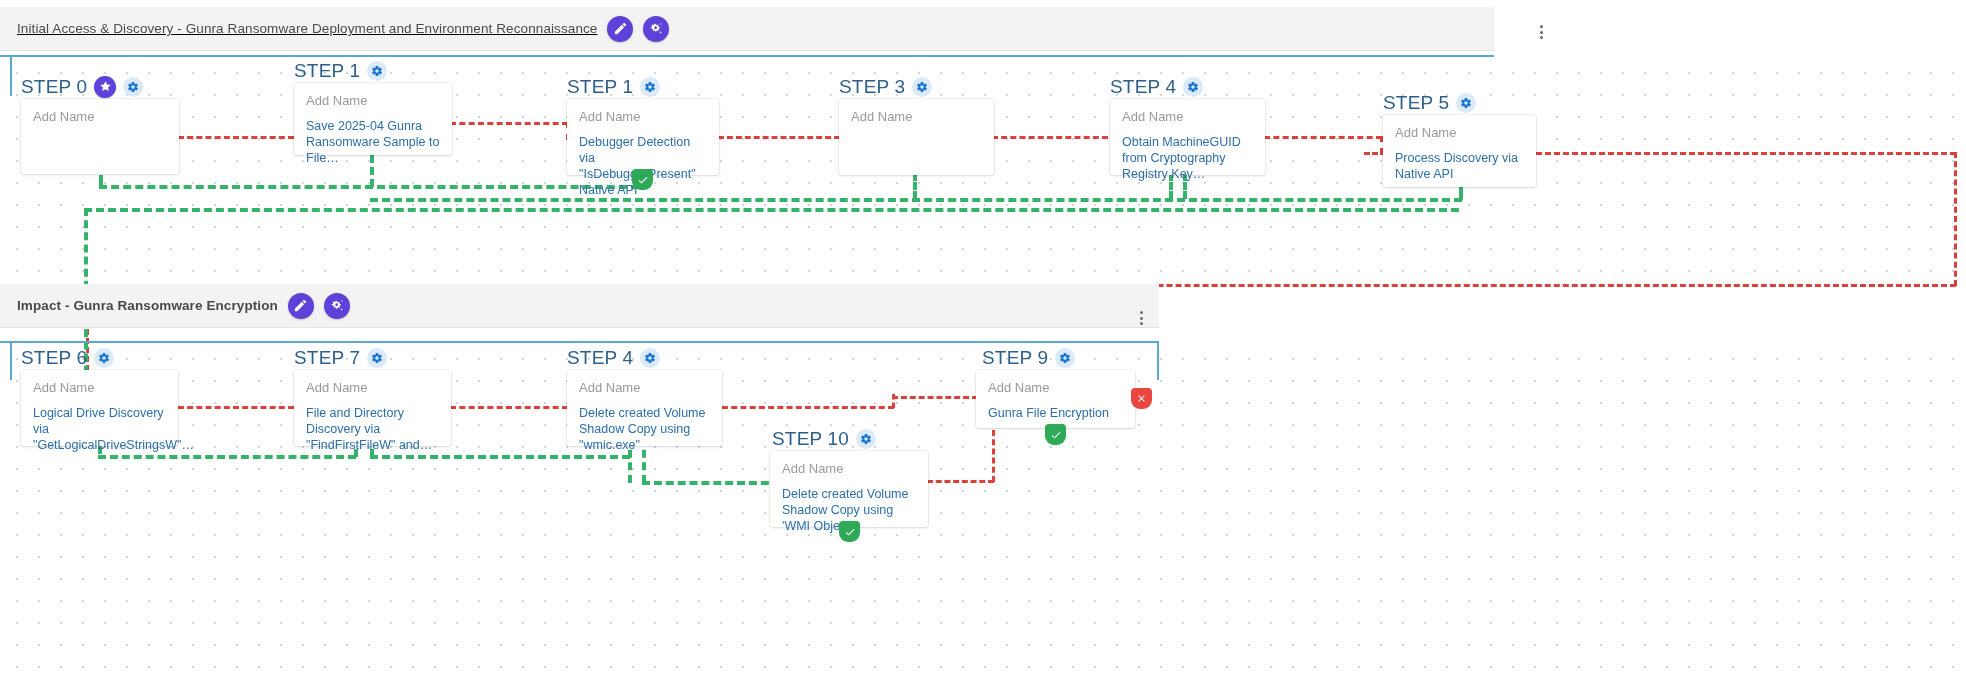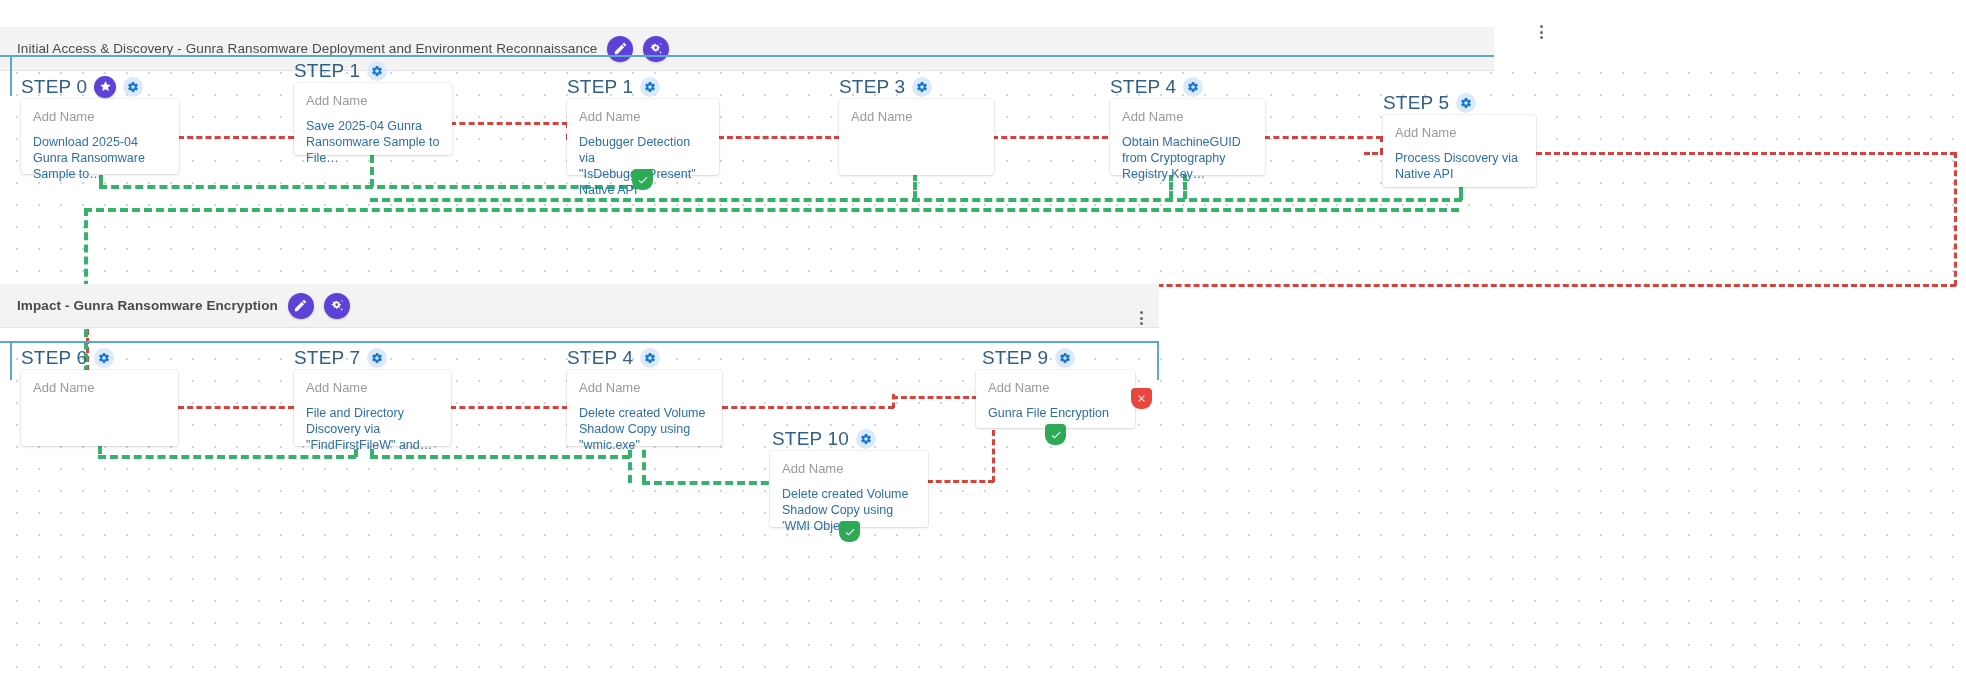--- a/index.html
+++ b/index.html
@@ -149,21 +149,21 @@
     width: 0;
   }
 </style>
 </head>
 <body>
 
 <div id="root">
 
   <div class="canvas-grid" style="left:0;top:56px;width:1966px;height:236px;"></div>
 
-  <div class="section-header" style="width:1494px;top:27px;">
+  <div class="section-header" style="width:1494px;top:7px;text-decoration:underline;">
     <span class="section-title">Initial Access &amp; Discovery - Gunra Ransomware Deployment and Environment Reconnaissance</span>
     <span class="hdr-btn">
       <svg width="15" height="15" viewBox="0 0 24 24" fill="#fff">
           <path d="M3 17.25V21h3.75L17.81 9.94l-3.75-3.75L3 17.25zM20.71 7.04a1 1 0 000-1.41l-2.34-2.34a1 1 0 00-1.41 0l-1.83 1.83 3.75 3.75 1.83-1.83z"></path>
         </svg>
     </span>
     <span class="hdr-btn">
       <svg width="16" height="16" viewBox="0 0 24 24" fill="#fff">
           <path d="M11 4a1 1 0 011 1v.6a5.3 5.3 0 011.6.67l.43-.43a1 1 0 111.41 1.41l-.43.43A5.3 5.3 0 0116.4 9h.6a1 1 0 110 2h-.6a5.3 5.3 0 01-.67 1.6l.43.43a1 1 0 01-1.41 1.41l-.43-.43a5.3 5.3 0 01-1.6.67v.6a1 1 0 11-2 0v-.6a5.3 5.3 0 01-1.6-.67l-.43.43a1 1 0 01-1.41-1.41l.43-.43A5.3 5.3 0 015.6 11H5a1 1 0 110-2h.6a5.3 5.3 0 01.67-1.6l-.43-.43a1 1 0 011.41-1.41l.43.43A5.3 5.3 0 019.4 5.6V5a1 1 0 011-1h.6zm.5 4a2 2 0 100 4 2 2 0 000-4z"></path>
           <path d="M19 15l.55 1.45L21 17l-1.45.55L19 19l-.55-1.45L17 17l1.45-.55L19 15zM19.5 3l.4 1.1 1.1.4-1.1.4-.4 1.1-.4-1.1-1.1-.4 1.1-.4.4-1.1z"></path>
@@ -214,21 +214,20 @@
           </svg>
       </span>
       <span class="badge-gear">
         <svg width="12" height="12" viewBox="0 0 24 24" fill="#1976d2">
             <path d="M19.43 12.98c.04-.32.07-.64.07-.98s-.03-.66-.07-.98l2.11-1.65a.5.5 0 00.12-.64l-2-3.46a.5.5 0 00-.61-.22l-2.49 1a7.3 7.3 0 00-1.69-.98l-.38-2.65A.49.49 0 0014 2h-4a.49.49 0 00-.49.42l-.38 2.65c-.61.25-1.17.58-1.69.98l-2.49-1a.5.5 0 00-.61.22l-2 3.46a.5.5 0 00.12.64l2.11 1.65c-.04.32-.07.65-.07.98s.03.66.07.98l-2.11 1.65a.5.5 0 00-.12.64l2 3.46c.14.24.44.33.61.22l2.49-1c.52.4 1.08.73 1.69.98l.38 2.65c.04.24.24.42.49.42h4c.25 0 .45-.18.49-.42l.38-2.65c.61-.25 1.17-.58 1.69-.98l2.49 1c.17.11.47.02.61-.22l2-3.46a.5.5 0 00-.12-.64l-2.11-1.65zM12 15.5A3.5 3.5 0 1115.5 12 3.5 3.5 0 0112 15.5z"></path>
           </svg>
       </span>
     </div>
     <div class="step-card" style="left:0;top:22px;width:158px;height:75px;">
       <div class="add-name">Add Name</div>
-      <div class="step-text">Download 2025-04 Gunra Ransomware Sample to…</div>
     </div>
   </div>
 
   <div class="step" style="left:294px;top:61px;">
     <div class="step-label">
       <span class="txt">STEP 1</span>
       <span class="badge-gear">
         <svg width="12" height="12" viewBox="0 0 24 24" fill="#1976d2">
             <path d="M19.43 12.98c.04-.32.07-.64.07-.98s-.03-.66-.07-.98l2.11-1.65a.5.5 0 00.12-.64l-2-3.46a.5.5 0 00-.61-.22l-2.49 1a7.3 7.3 0 00-1.69-.98l-.38-2.65A.49.49 0 0014 2h-4a.49.49 0 00-.49.42l-.38 2.65c-.61.25-1.17.58-1.69.98l-2.49-1a.5.5 0 00-.61.22l-2 3.46a.5.5 0 00.12.64l2.11 1.65c-.04.32-.07.65-.07.98s.03.66.07.98l-2.11 1.65a.5.5 0 00-.12.64l2 3.46c.14.24.44.33.61.22l2.49-1c.52.4 1.08.73 1.69.98l.38 2.65c.04.24.24.42.49.42h4c.25 0 .45-.18.49-.42l.38-2.65c.61-.25 1.17-.58 1.69-.98l2.49 1c.17.11.47.02.61-.22l2-3.46a.5.5 0 00-.12-.64l-2.11-1.65zM12 15.5A3.5 3.5 0 1115.5 12 3.5 3.5 0 0112 15.5z"></path>
           </svg>
@@ -353,20 +352,21 @@
     <div class="step-label">
       <span class="txt">STEP 6</span>
       <span class="badge-gear">
         <svg width="12" height="12" viewBox="0 0 24 24" fill="#1976d2">
             <path d="M19.43 12.98c.04-.32.07-.64.07-.98s-.03-.66-.07-.98l2.11-1.65a.5.5 0 00.12-.64l-2-3.46a.5.5 0 00-.61-.22l-2.49 1a7.3 7.3 0 00-1.69-.98l-.38-2.65A.49.49 0 0014 2h-4a.49.49 0 00-.49.42l-.38 2.65c-.61.25-1.17.58-1.69.98l-2.49-1a.5.5 0 00-.61.22l-2 3.46a.5.5 0 00.12.64l2.11 1.65c-.04.32-.07.65-.07.98s.03.66.07.98l-2.11 1.65a.5.5 0 00-.12.64l2 3.46c.14.24.44.33.61.22l2.49-1c.52.4 1.08.73 1.69.98l.38 2.65c.04.24.24.42.49.42h4c.25 0 .45-.18.49-.42l.38-2.65c.61-.25 1.17-.58 1.69-.98l2.49 1c.17.11.47.02.61-.22l2-3.46a.5.5 0 00-.12-.64l-2.11-1.65zM12 15.5A3.5 3.5 0 1115.5 12 3.5 3.5 0 0112 15.5z"></path>
           </svg>
       </span>
     </div>
     <div class="step-card" style="left:0;top:22px;width:157px;height:76px;">
       <div class="add-name">Add Name</div>
+      <div class="step-text">Logical Drive Discovery via "GetLogicalDriveStringsW"…</div>
     </div>
   </div>
 
   <div class="step" style="left:294px;top:348px;">
     <div class="step-label">
       <span class="txt">STEP 7</span>
       <span class="badge-gear">
         <svg width="12" height="12" viewBox="0 0 24 24" fill="#1976d2">
             <path d="M19.43 12.98c.04-.32.07-.64.07-.98s-.03-.66-.07-.98l2.11-1.65a.5.5 0 00.12-.64l-2-3.46a.5.5 0 00-.61-.22l-2.49 1a7.3 7.3 0 00-1.69-.98l-.38-2.65A.49.49 0 0014 2h-4a.49.49 0 00-.49.42l-.38 2.65c-.61.25-1.17.58-1.69.98l-2.49-1a.5.5 0 00-.61.22l-2 3.46a.5.5 0 00.12.64l2.11 1.65c-.04.32-.07.65-.07.98s.03.66.07.98l-2.11 1.65a.5.5 0 00-.12.64l2 3.46c.14.24.44.33.61.22l2.49-1c.52.4 1.08.73 1.69.98l.38 2.65c.04.24.24.42.49.42h4c.25 0 .45-.18.49-.42l.38-2.65c.61-.25 1.17-.58 1.69-.98l2.49 1c.17.11.47.02.61-.22l2-3.46a.5.5 0 00-.12-.64l-2.11-1.65zM12 15.5A3.5 3.5 0 1115.5 12 3.5 3.5 0 0112 15.5z"></path>
           </svg>

